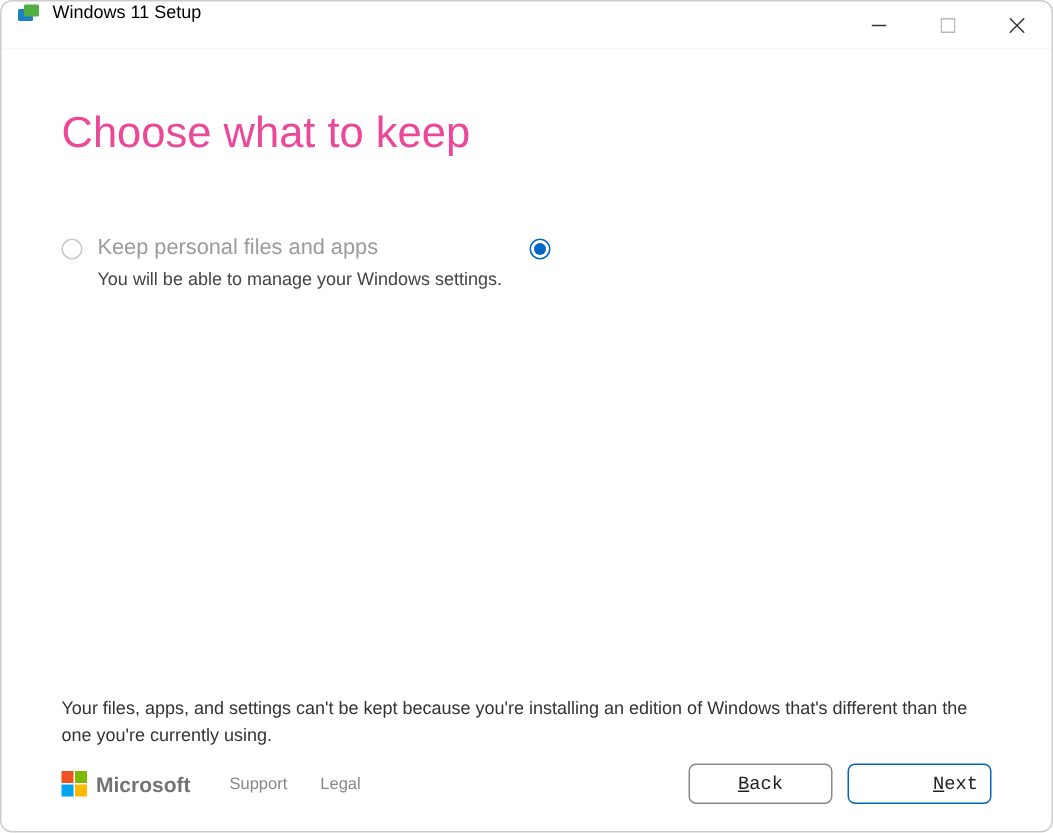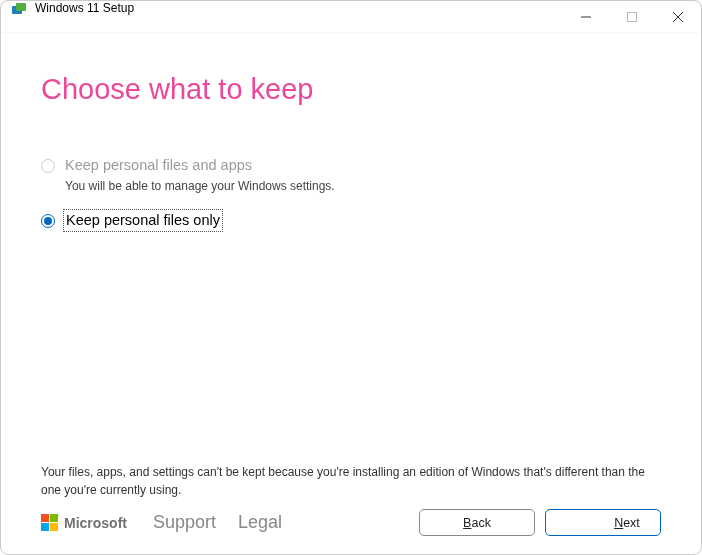--- a/index.html
+++ b/index.html
@@ -50,21 +50,21 @@
     padding: 40px 40px 10px 40px;
     display: flex;
     flex-direction: column;
   }
   h1.page-title {
     font-size: 29px;
     font-weight: 400;
     color: #ec4899;
     margin: 0 0 50px 0;
   }
-  .options { display: flex; flex-direction: column; gap: 18px; }
+  .options { display: flex; flex-direction: row; gap: 18px; }
   .option { display: flex; align-items: flex-start; gap: 10px; }
   .radio {
     width: 14px; height: 14px;
     border-radius: 50%;
     border: 1px solid #888;
     margin-top: 3px;
     flex-shrink: 0;
     position: relative;
     background: #fff;
   }
@@ -123,33 +123,33 @@
     gap: 1px;
   }
   .sq { width: 8px; height: 8px; }
   .sq.r { background: #f25022; }
   .sq.g { background: #7fba00; }
   .sq.b { background: #00a4ef; }
   .sq.y { background: #ffb900; }
   .ms-name { color: #737373; font-weight: 700; font-size: 14px; margin-left: 2px; }
   .footer-links {
     display: flex; gap: 22px; margin-left: 26px;
-    font-size: 18px; color: #888;
+    font-size: 11px; color: #888;
   }
   .footer-spacer { flex: 1; }
   .buttons { display: flex; gap: 10px; }
   button.nav {
-    width: 116px;
+    width: 96px;
     height: 27px;
     border: 1px solid #888;
     background: #fff;
     border-radius: 5px;
     font-size: 12.5px;
     color: #222;
-    font-family: Liberation Sans, sans-serif;
+    font-family: Liberation Mono, monospace;
     cursor: pointer;
     padding: 0;
   }
   button.nav.primary {
     border: 1.5px solid #0067c0;
     padding-left: 48px;
   }
   button.nav .ul { text-decoration: underline; }
 </style>
 </head>
@@ -194,21 +194,20 @@
         <span class="radio"></span>
         <div class="opt-body">
           <span class="opt-label">Keep personal files and apps</span>
           <span class="opt-desc">You will be able to manage your Windows settings.</span>
         </div>
       </div>
 
       <div class="option selected">
         <span class="radio"></span>
         <div class="opt-body">
-          <span class="opt-label">Keep personal files only</span>
         </div>
       </div>
 
 
     </div>
 
     <div style="flex:1"></div>
   </div>
 
   <div class="footer">

